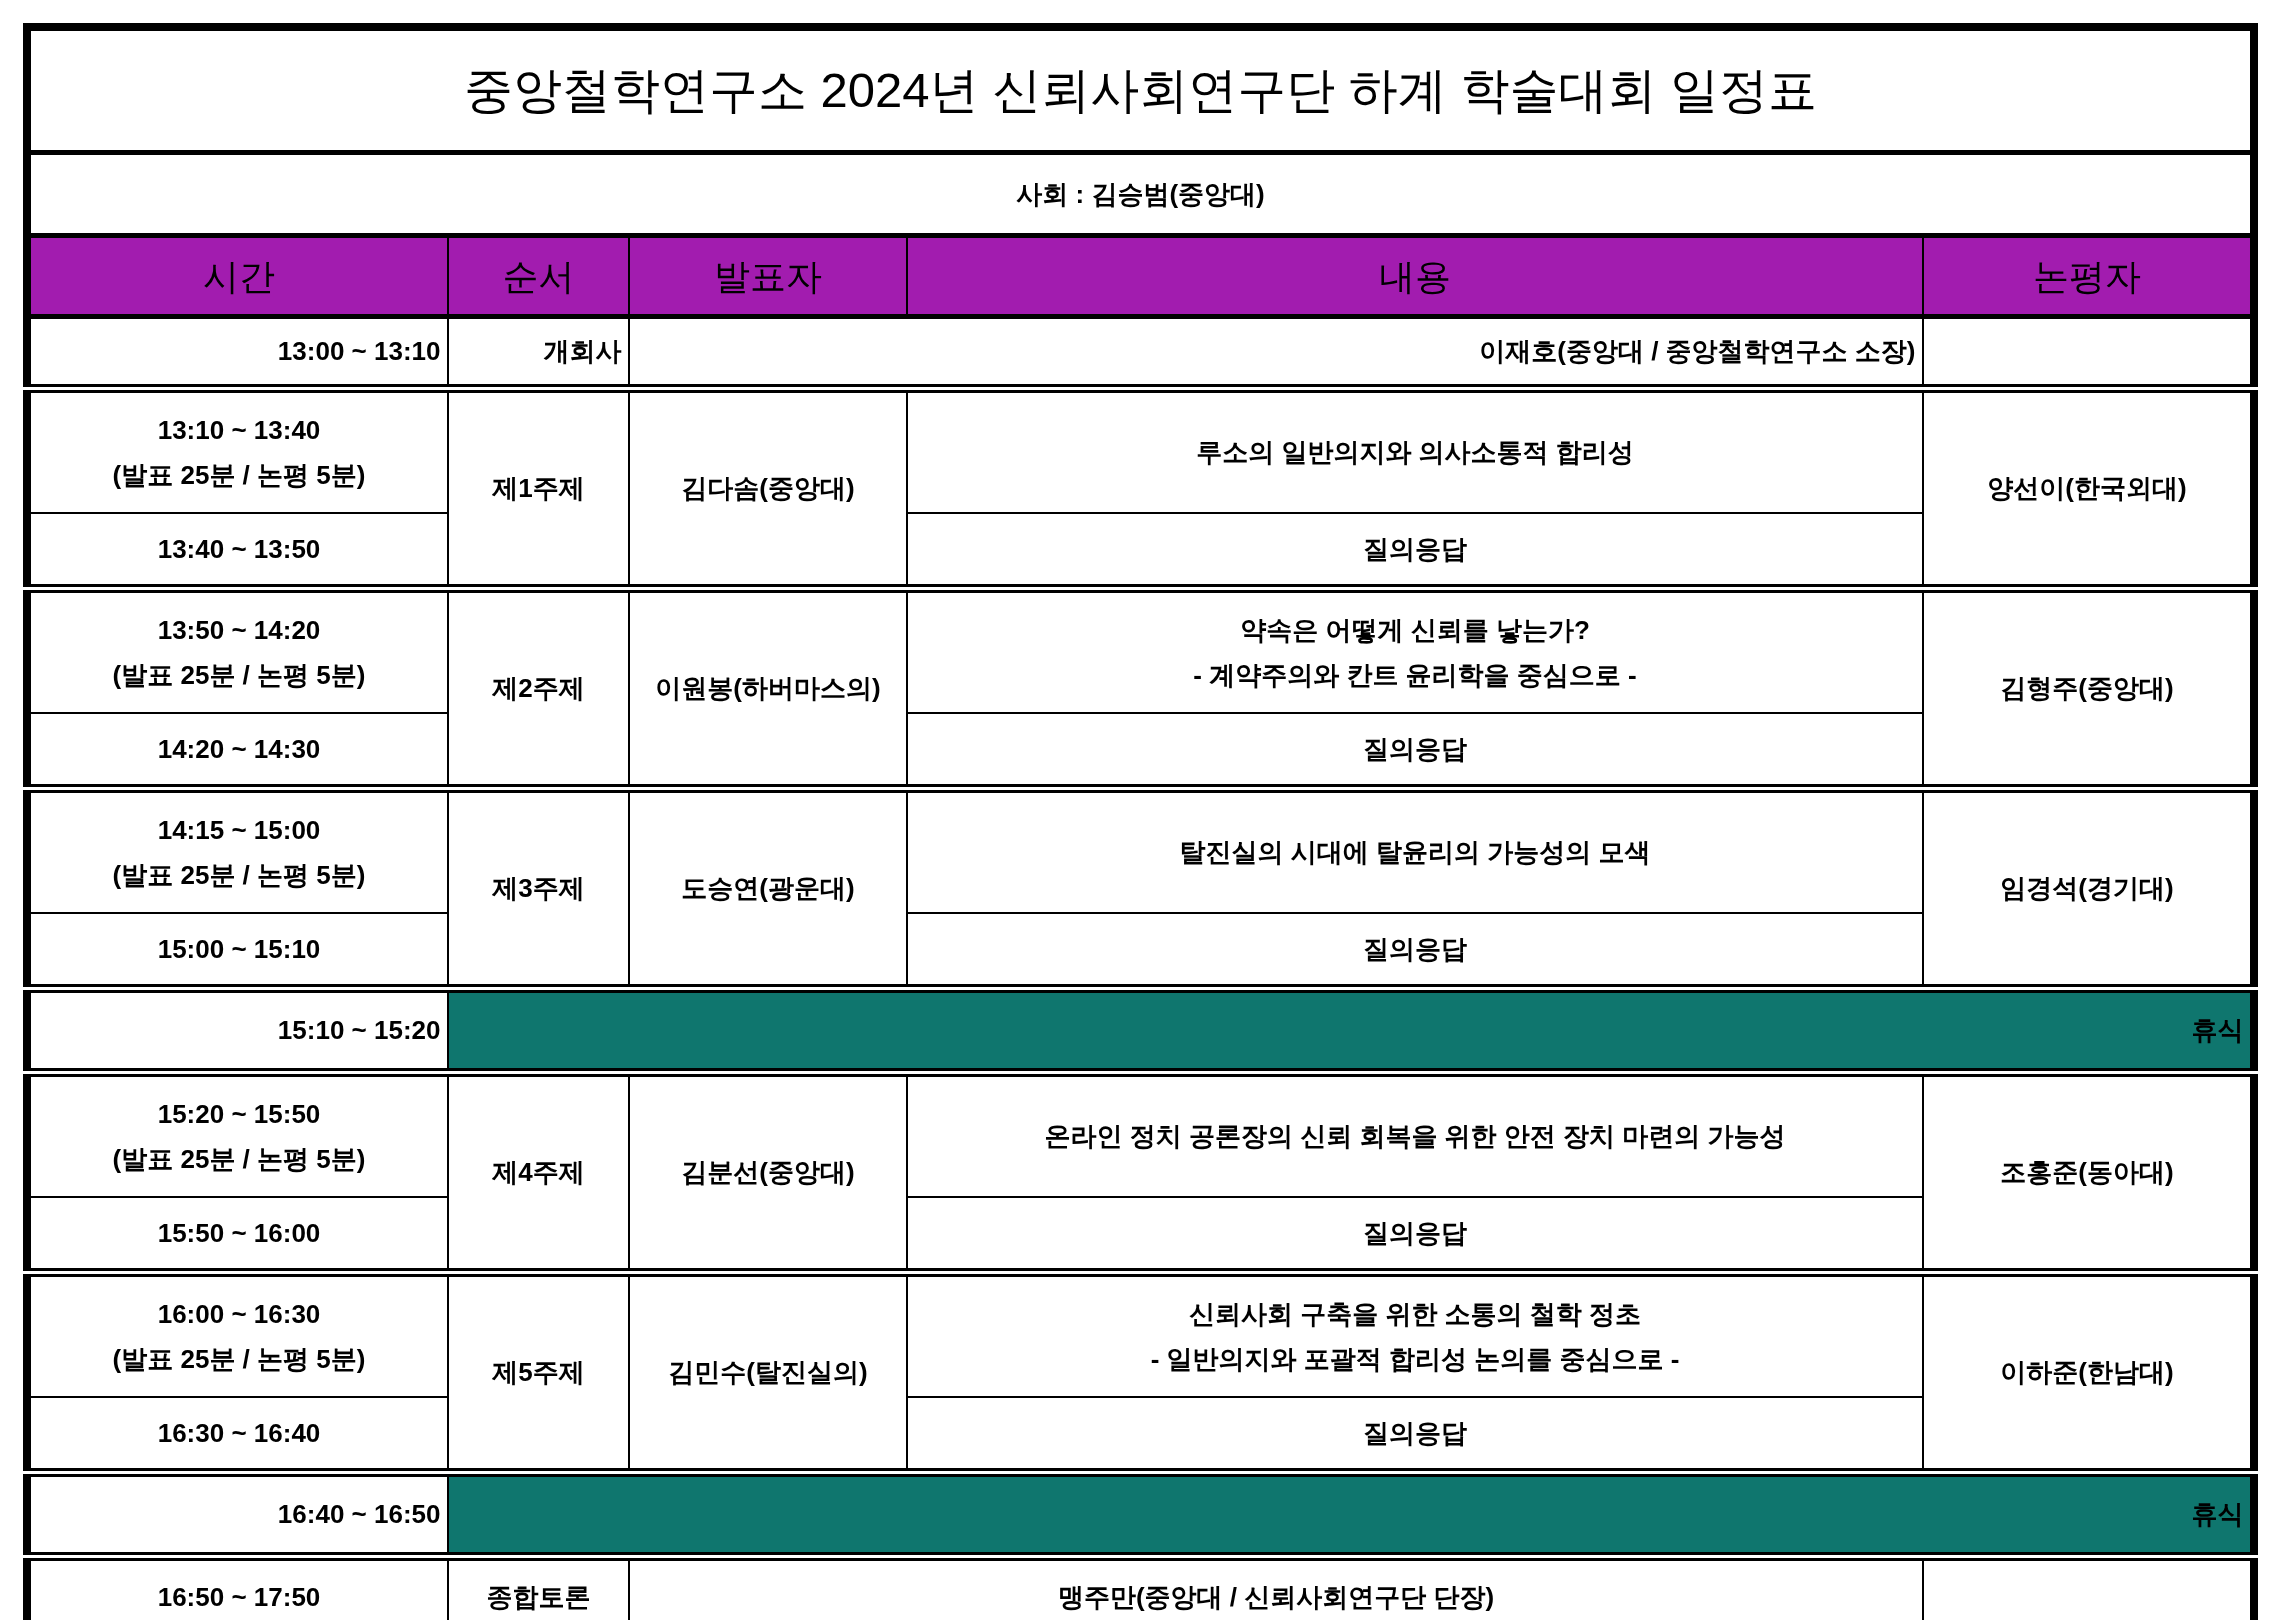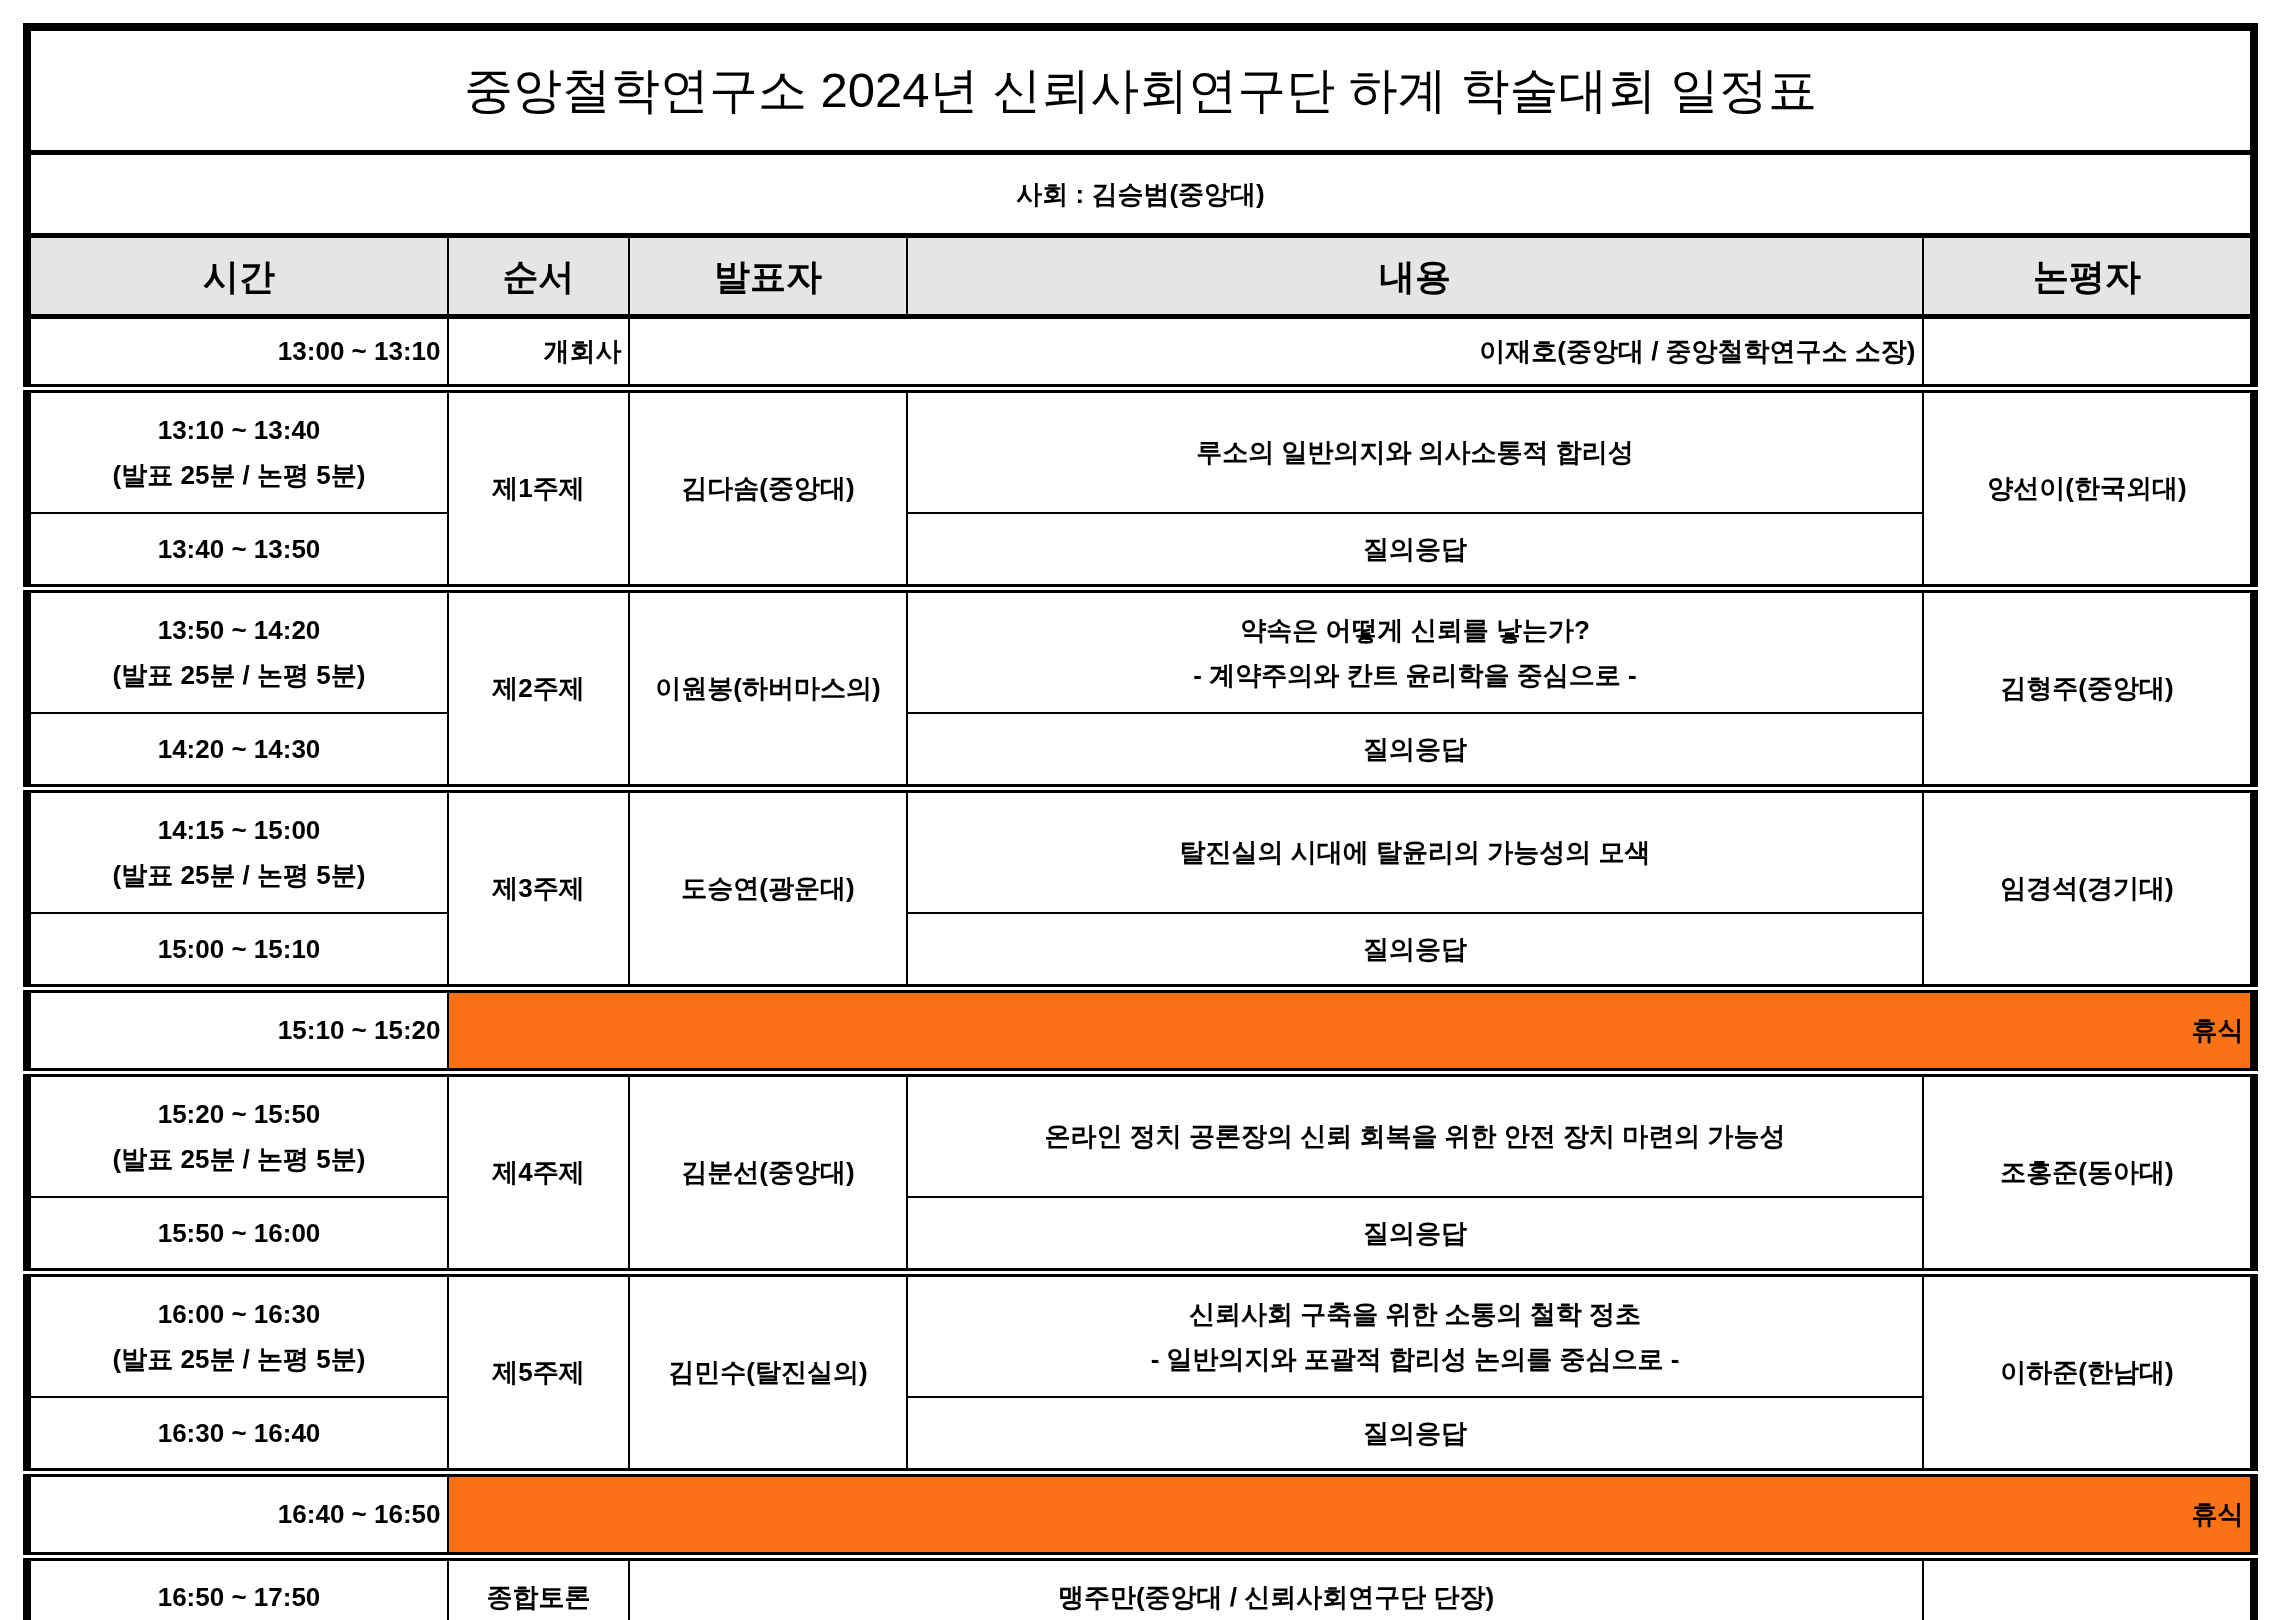--- a/index.html
+++ b/index.html
@@ -48,26 +48,26 @@
   
   tr.thick-bottom > td, tr.thick-bottom > th { border-bottom: 5.7px solid #000000; }
   tr.group-end > td { border-bottom: 9.8px double #000000; }
   td.span-cell { border-bottom: 9.8px double #000000; }
 
   .title-cell {
     font-size: 49px;
     font-weight: 400;
   }
   tr.r-head > th {
-    background: #e5e5e5;
+    background: #a21caf;
     font-size: 36px;
-    font-weight: 700;
+    font-weight: 400;
   }
   .break-cell {
-    background: #f97316;
+    background: #0f766e;
   }
   .two-line {
     line-height: 1.7;
   }
   .two-line div {
     line-height: 1.7;
   }
 </style>
 </head>
 <body>

